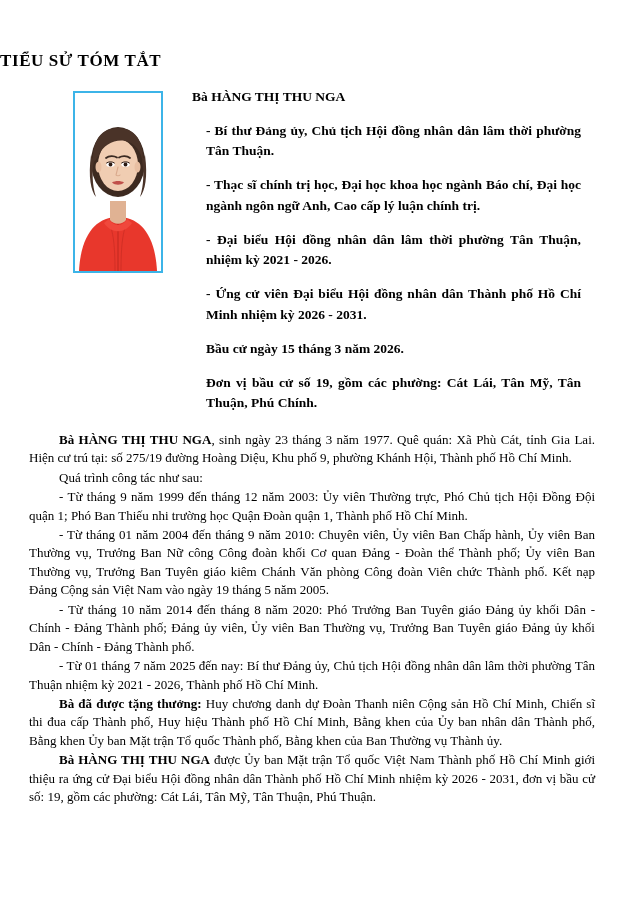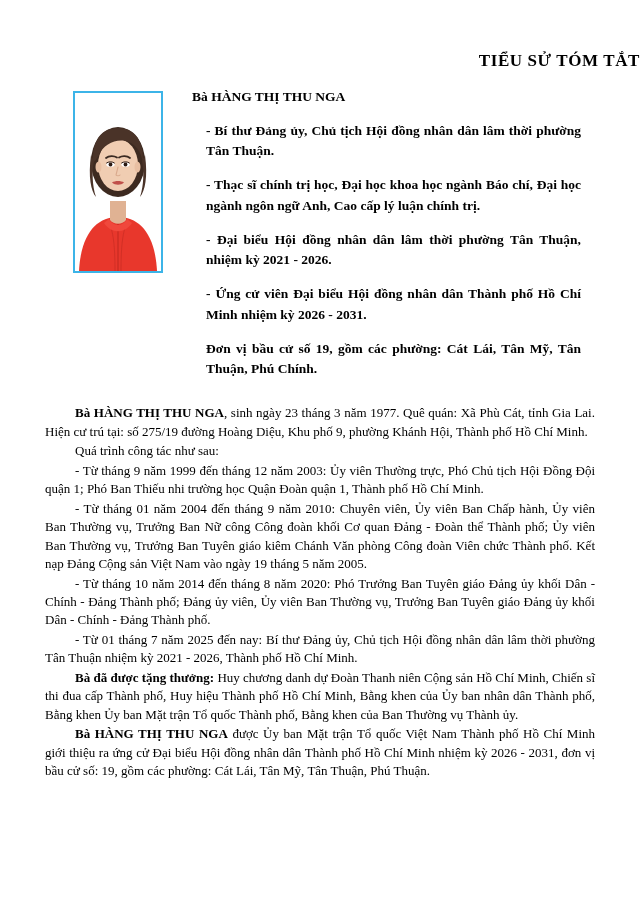--- a/index.html
+++ b/index.html
@@ -18,21 +18,21 @@
   .page {
     width: 640px;
     height: 905px;
     box-sizing: border-box;
     padding: 0;
     position: relative;
   }
 
   
   .doc-title {
-    text-align: right;
+    text-align: left;
     font-size: 17px;
     font-weight: bold;
     letter-spacing: 0.6px;
     margin: 0;
     padding-top: 52px;
     line-height: 1.1;
   }
 
   
   .header-block {
@@ -74,23 +74,23 @@
     font-size: 13.5px;
     font-weight: bold;
     margin: 14px;
     line-height: 1.5;
     text-align: justify;
   }
   .summary-line.flush { text-align: left; }
 
   
   .body-block {
-    padding-left: 45px;
+    padding-left: 29px;
     padding-right: 45px;
-    margin-top: 11px;
+    margin-top: 3px;
   }
   .para {
     font-size: 13px;
     line-height: 1.42;
     text-align: justify;
     margin: 0 0 1px 0;
     text-indent: 30px;
   }
   .para.sub-head {
     font-weight: normal;
@@ -159,20 +159,21 @@
         </svg>
       </div>
     </div>
 
     <div class="summary-col">
       <p class="summary-name">Bà HÀNG THỊ THU NGA</p>
       <p class="summary-line">- Bí thư Đảng ủy, Chủ tịch Hội đồng nhân dân lâm thời phường Tân Thuận.</p>
       <p class="summary-line">- Thạc sĩ chính trị học, Đại học khoa học ngành Báo chí, Đại học ngành ngôn ngữ Anh, Cao cấp lý luận chính trị.</p>
       <p class="summary-line">- Đại biểu Hội đồng nhân dân lâm thời phường Tân Thuận, nhiệm kỳ 2021 - 2026.</p>
       <p class="summary-line">- Ứng cử viên Đại biểu Hội đồng nhân dân Thành phố Hồ Chí Minh nhiệm kỳ 2026 - 2031.</p>
+      <p class="summary-line flush">Bầu cử ngày 15 tháng 3 năm 2026.</p>
       <p class="summary-line">Đơn vị bầu cử số 19, gồm các phường: Cát Lái, Tân Mỹ, Tân Thuận, Phú Chính.</p>
     </div>
 
   </div>
 
   <div class="body-block">
 
     <p class="para"><b>Bà HÀNG THỊ THU NGA</b><span>, sinh ngày 23 tháng 3 năm 1977. Quê quán: Xã Phù Cát, tỉnh Gia Lai. Hiện cư trú tại: số 275/19 đường Hoàng Diệu, Khu phố 9, phường Khánh Hội, Thành phố Hồ Chí Minh.</span></p>
 
     <p class="para sub-head">Quá trình công tác như sau:</p>

